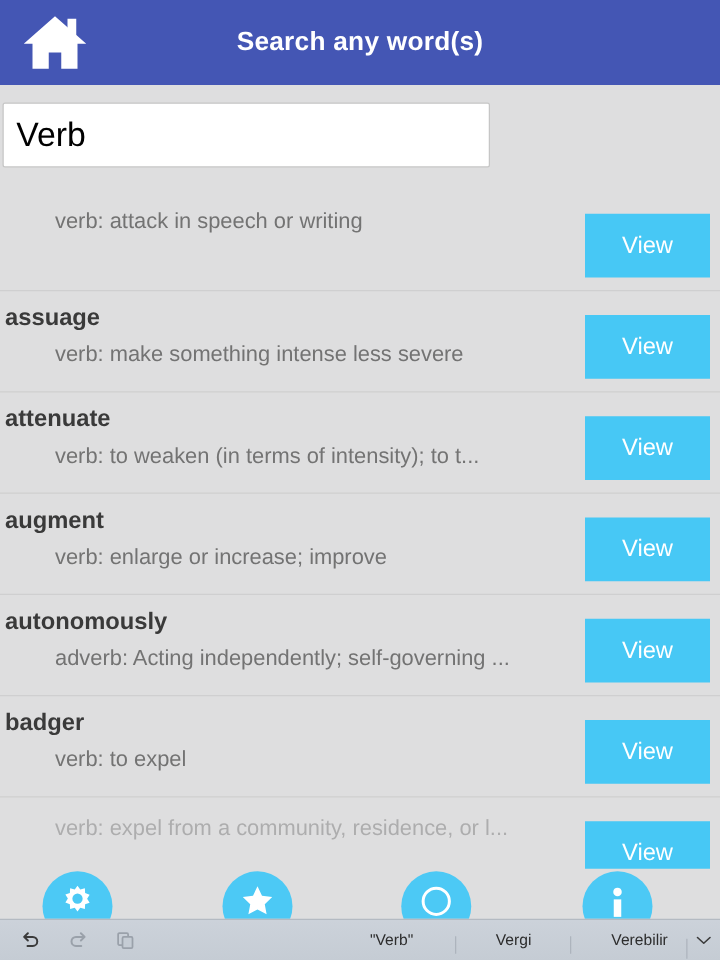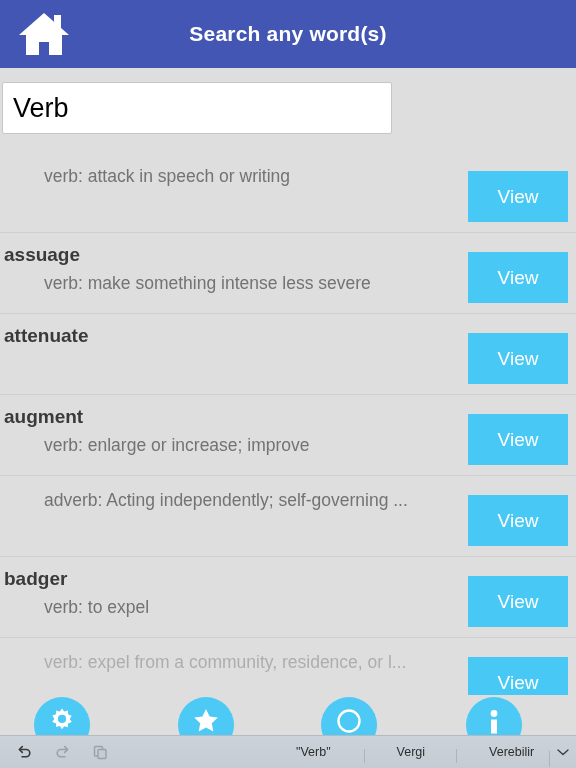--- a/index.html
+++ b/index.html
@@ -174,30 +174,32 @@
   </div>
 
   <div class="row">
     <div class="word">assuage</div>
     <div class="defn">verb: make something intense less severe</div>
     <button class="view-btn">View</button>
   </div>
 
   <div class="row">
     <div class="word">attenuate</div>
+    <div class="defn">verb: to weaken (in terms of intensity); to t...</div>
     <button class="view-btn">View</button>
   </div>
 
   <div class="row">
     <div class="word">augment</div>
     <div class="defn">verb: enlarge or increase; improve</div>
     <button class="view-btn">View</button>
   </div>
 
   <div class="row">
+    <div class="word">autonomously</div>
     <div class="defn">adverb: Acting independently; self-governing ...</div>
     <button class="view-btn">View</button>
   </div>
 
   <div class="row">
     <div class="word">badger</div>
     <div class="defn">verb: to expel</div>
     <button class="view-btn">View</button>
   </div>
 

